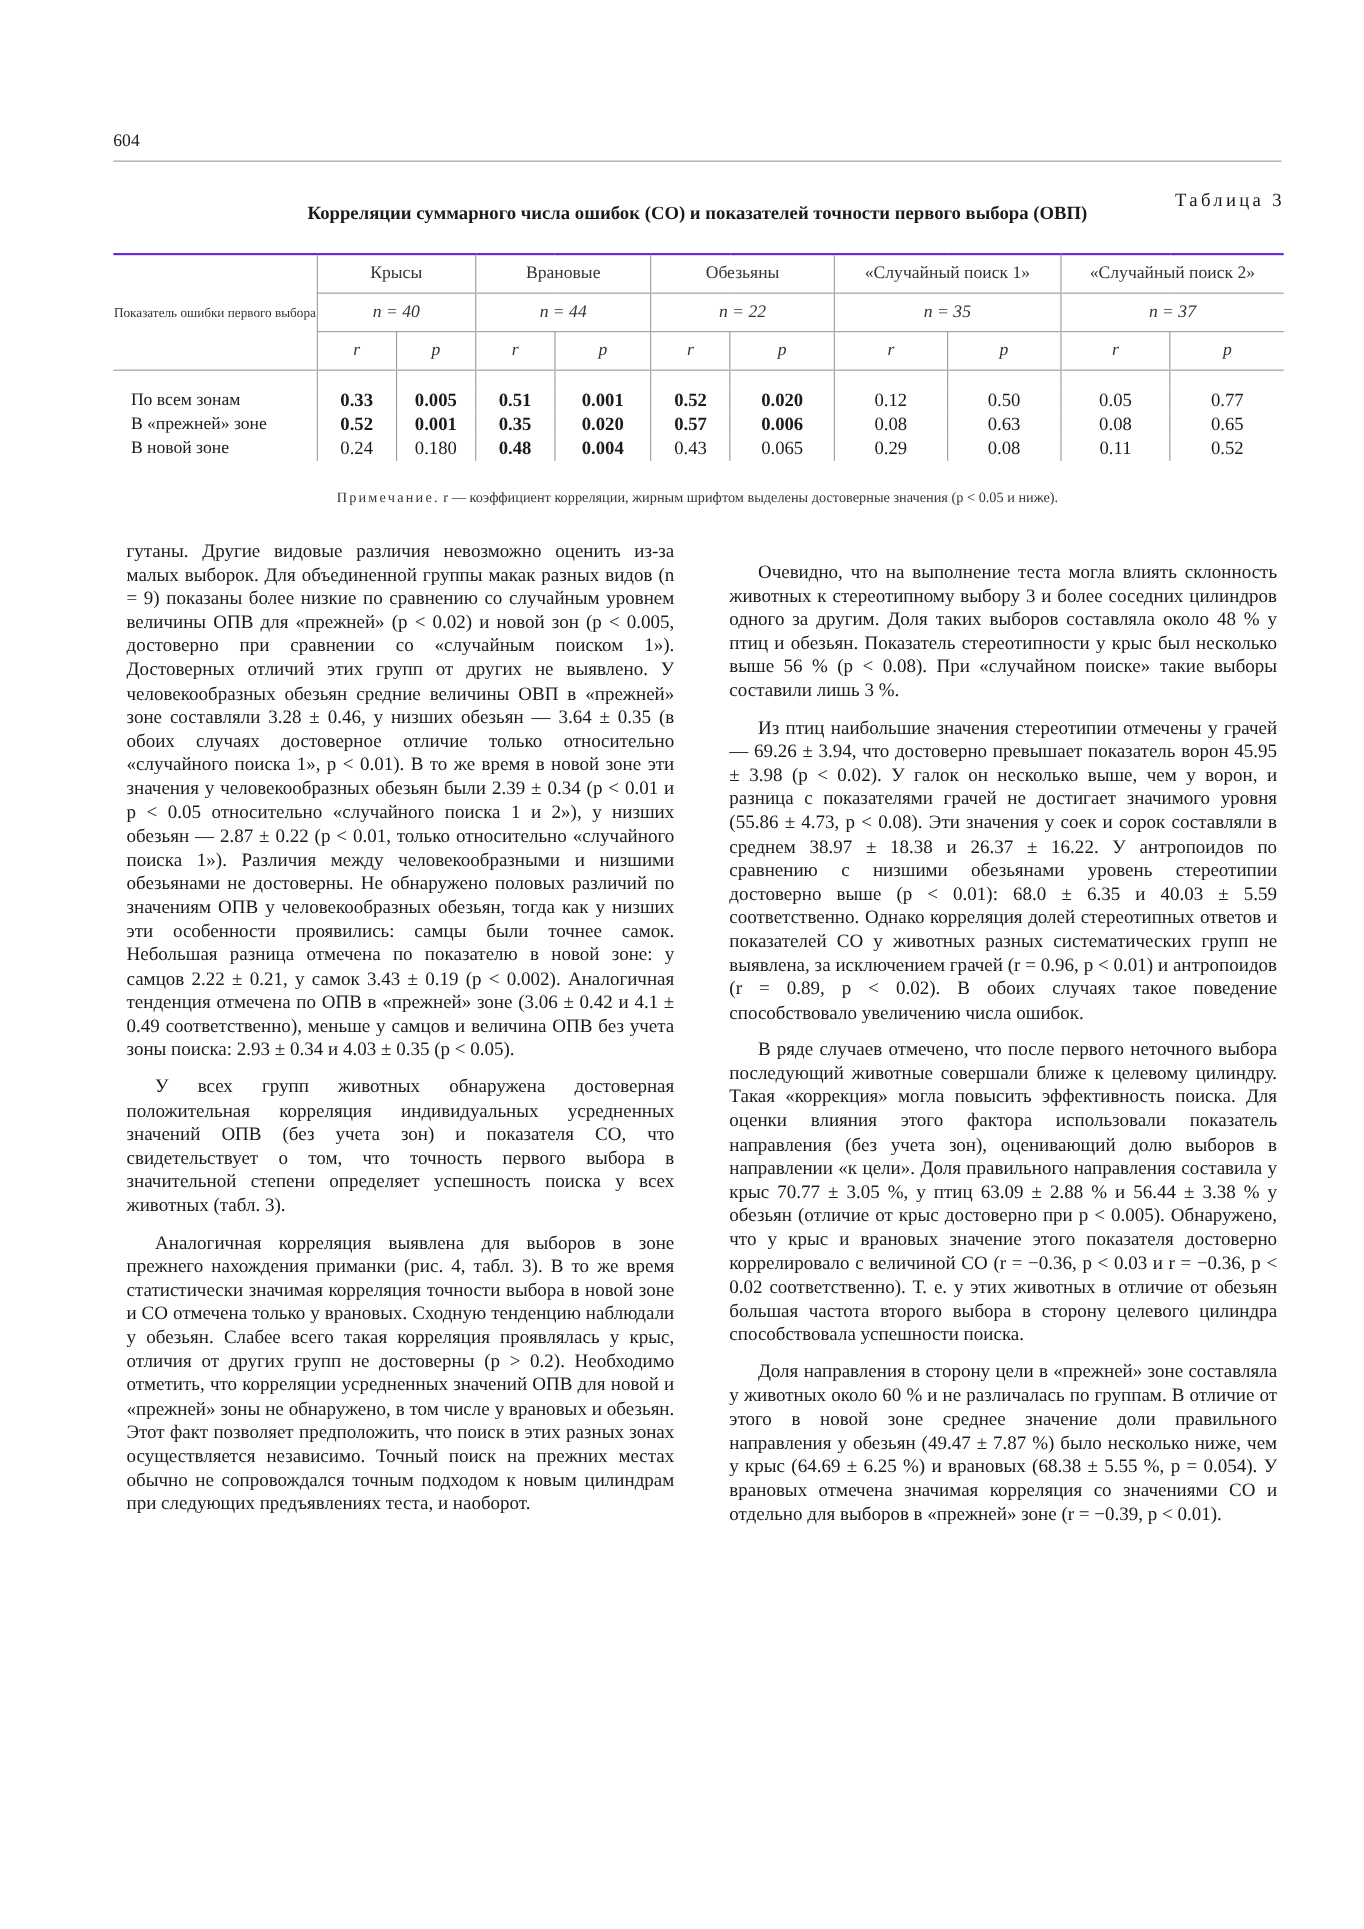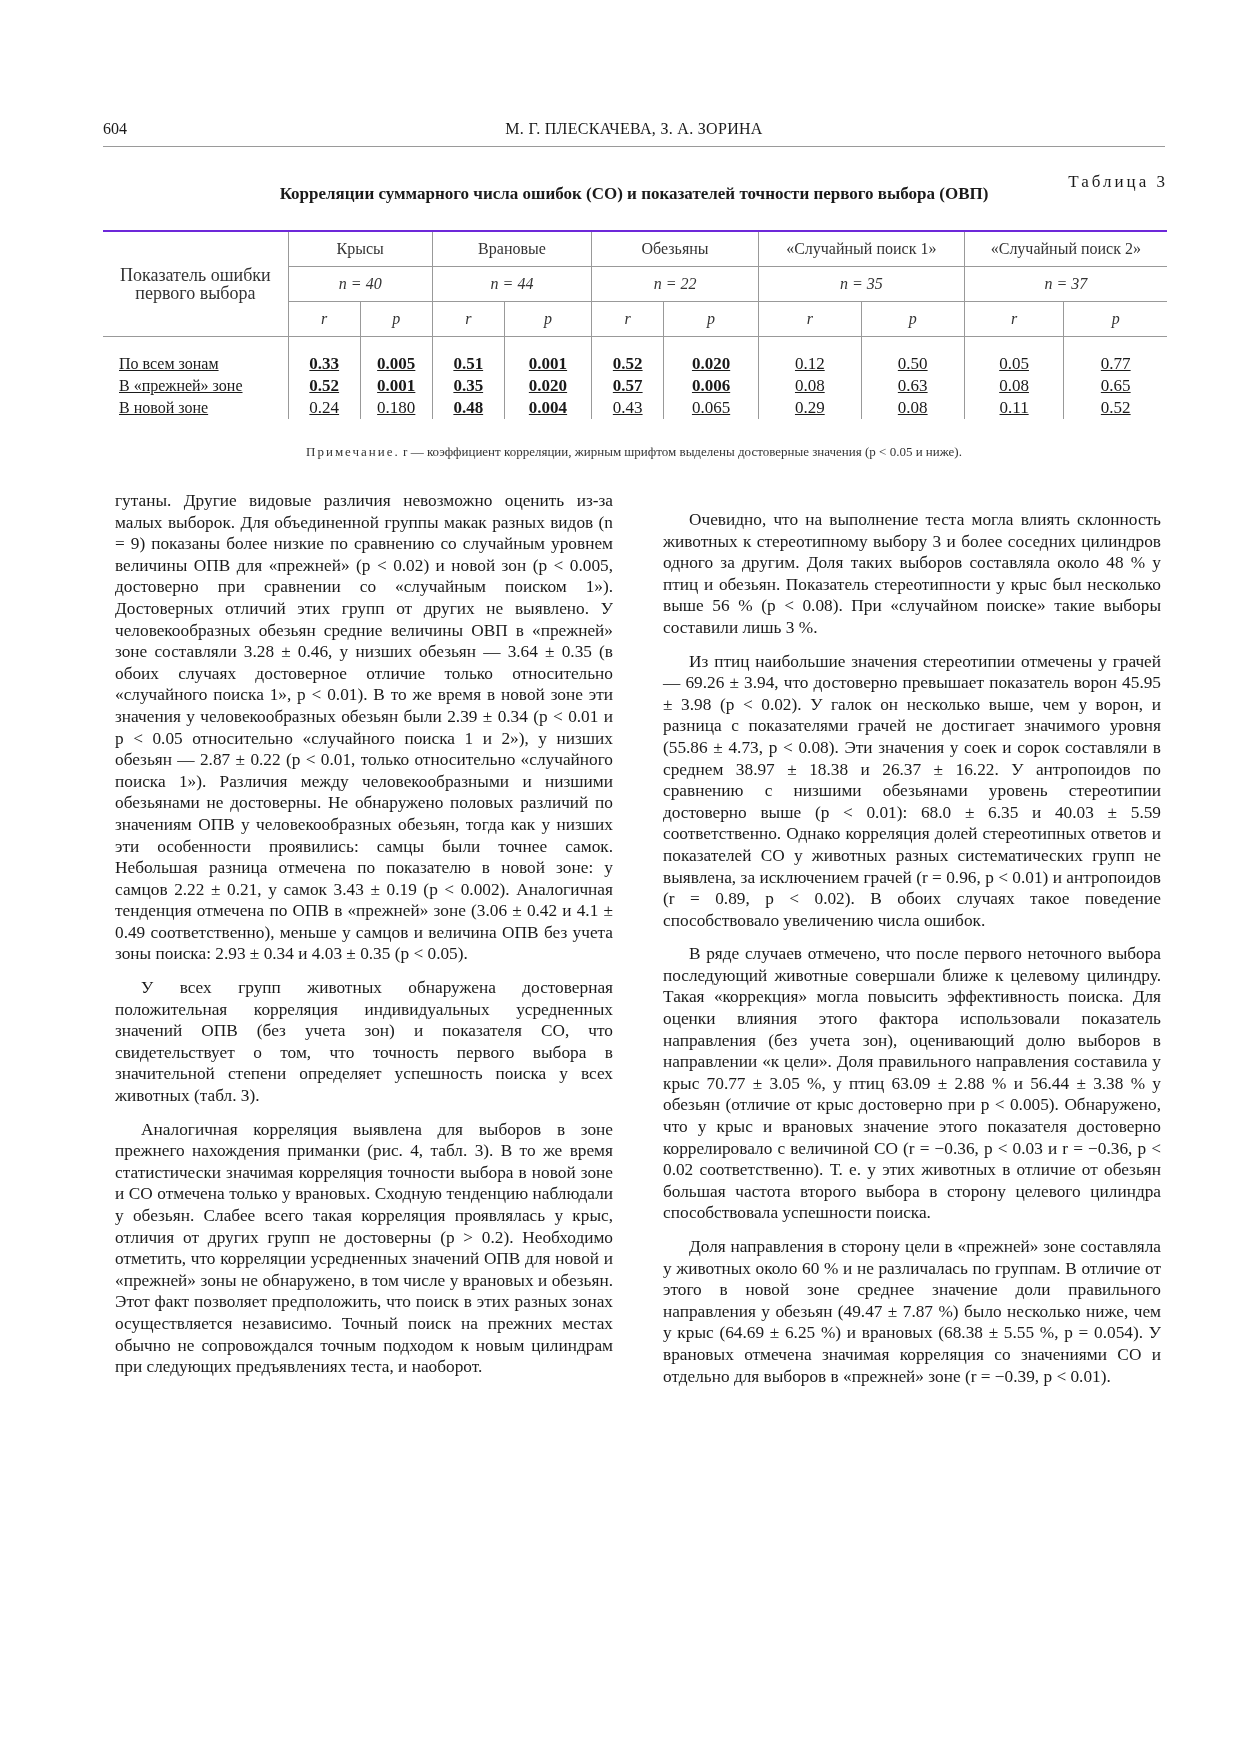--- a/index.html
+++ b/index.html
@@ -10,41 +10,40 @@
   .running-title { position: absolute; left: 0; right: 0; top: 8px; text-align: center; font-size: 16px; letter-spacing: 0.3px; }
   .header-rule { position: absolute; left: 103px; top: 146px; width: 1062px; border-top: 1.5px solid #9a9a9a; }
   .table-label { position: absolute; right: 72px; top: 172px; font-size: 17px; letter-spacing: 3px; }
   .table-caption { position: absolute; left: 103px; width: 1062px; top: 184px; text-align: center;
                    font-weight: bold; font-size: 17px; }
   table.corr { position: absolute; left: 103px; top: 230px; width: 1064px; border-collapse: collapse;
                font-size: 16px; }
   table.corr th { font-weight: normal; color: #333; height: 34px; border-bottom: 1px solid #999; }
   table.corr th, table.corr td { border-left: 1px solid #999; text-align: center; padding: 0; }
   table.corr th.label-head, table.corr td.row-label { border-left: none; }
-  table.corr th.label-head { text-align: center; font-size: 18px; line-height: 18px; color: #333; }
+  table.corr th.label-head { text-align: center; font-size: 12px; line-height: 18px; color: #333; }
   table.corr thead tr:first-child th { border-top: 2px solid #6d28d9; margin-top: 32px; }
   table.corr tbody tr.spacer td { height: 16px; }
-  table.corr td { height: 22px; font-size: 17px; text-decoration: underline; }
+  table.corr td { height: 22px; font-size: 17px; }
   table.corr td.row-label { text-align: left; padding-left: 16px; font-size: 16px; }
   table.corr td.bold { font-weight: bold; }
   table.corr i { font-style: italic; }
   .note { position: absolute; left: 103px; width: 1062px; top: 444px; text-align: center; font-size: 13px; color: #333; }
   .note .spaced { letter-spacing: 2px; }
   .col { position: absolute; top: 478px; width: 522px; font-size: 17.3px; line-height: 21.6px; text-align: justify; }
   .col-left { left: 103px; }
   .col-right { left: 651px; top: 497px; }
   .col p { margin: 12px; text-indent: 0; }
   .col p.indent { text-indent: 26px; }
 </style>
 </head>
 <body>
 
 <div class="page-header">
   <span class="page-num">604</span>
-  <span class="running-title">М. Г. ПЛЕСКАЧЕВА, З. А. ЗОРИНА</span>
 </div>
 <div class="header-rule"></div>
 
 <div class="table-label">Таблица 3</div>
 <div class="table-caption">Корреляции суммарного числа ошибок (СО) и показателей точности первого выбора (ОВП)</div>
 
 <table class="corr">
   <colgroup>
     <col style="width:180px">
     <col style="width:70px">

